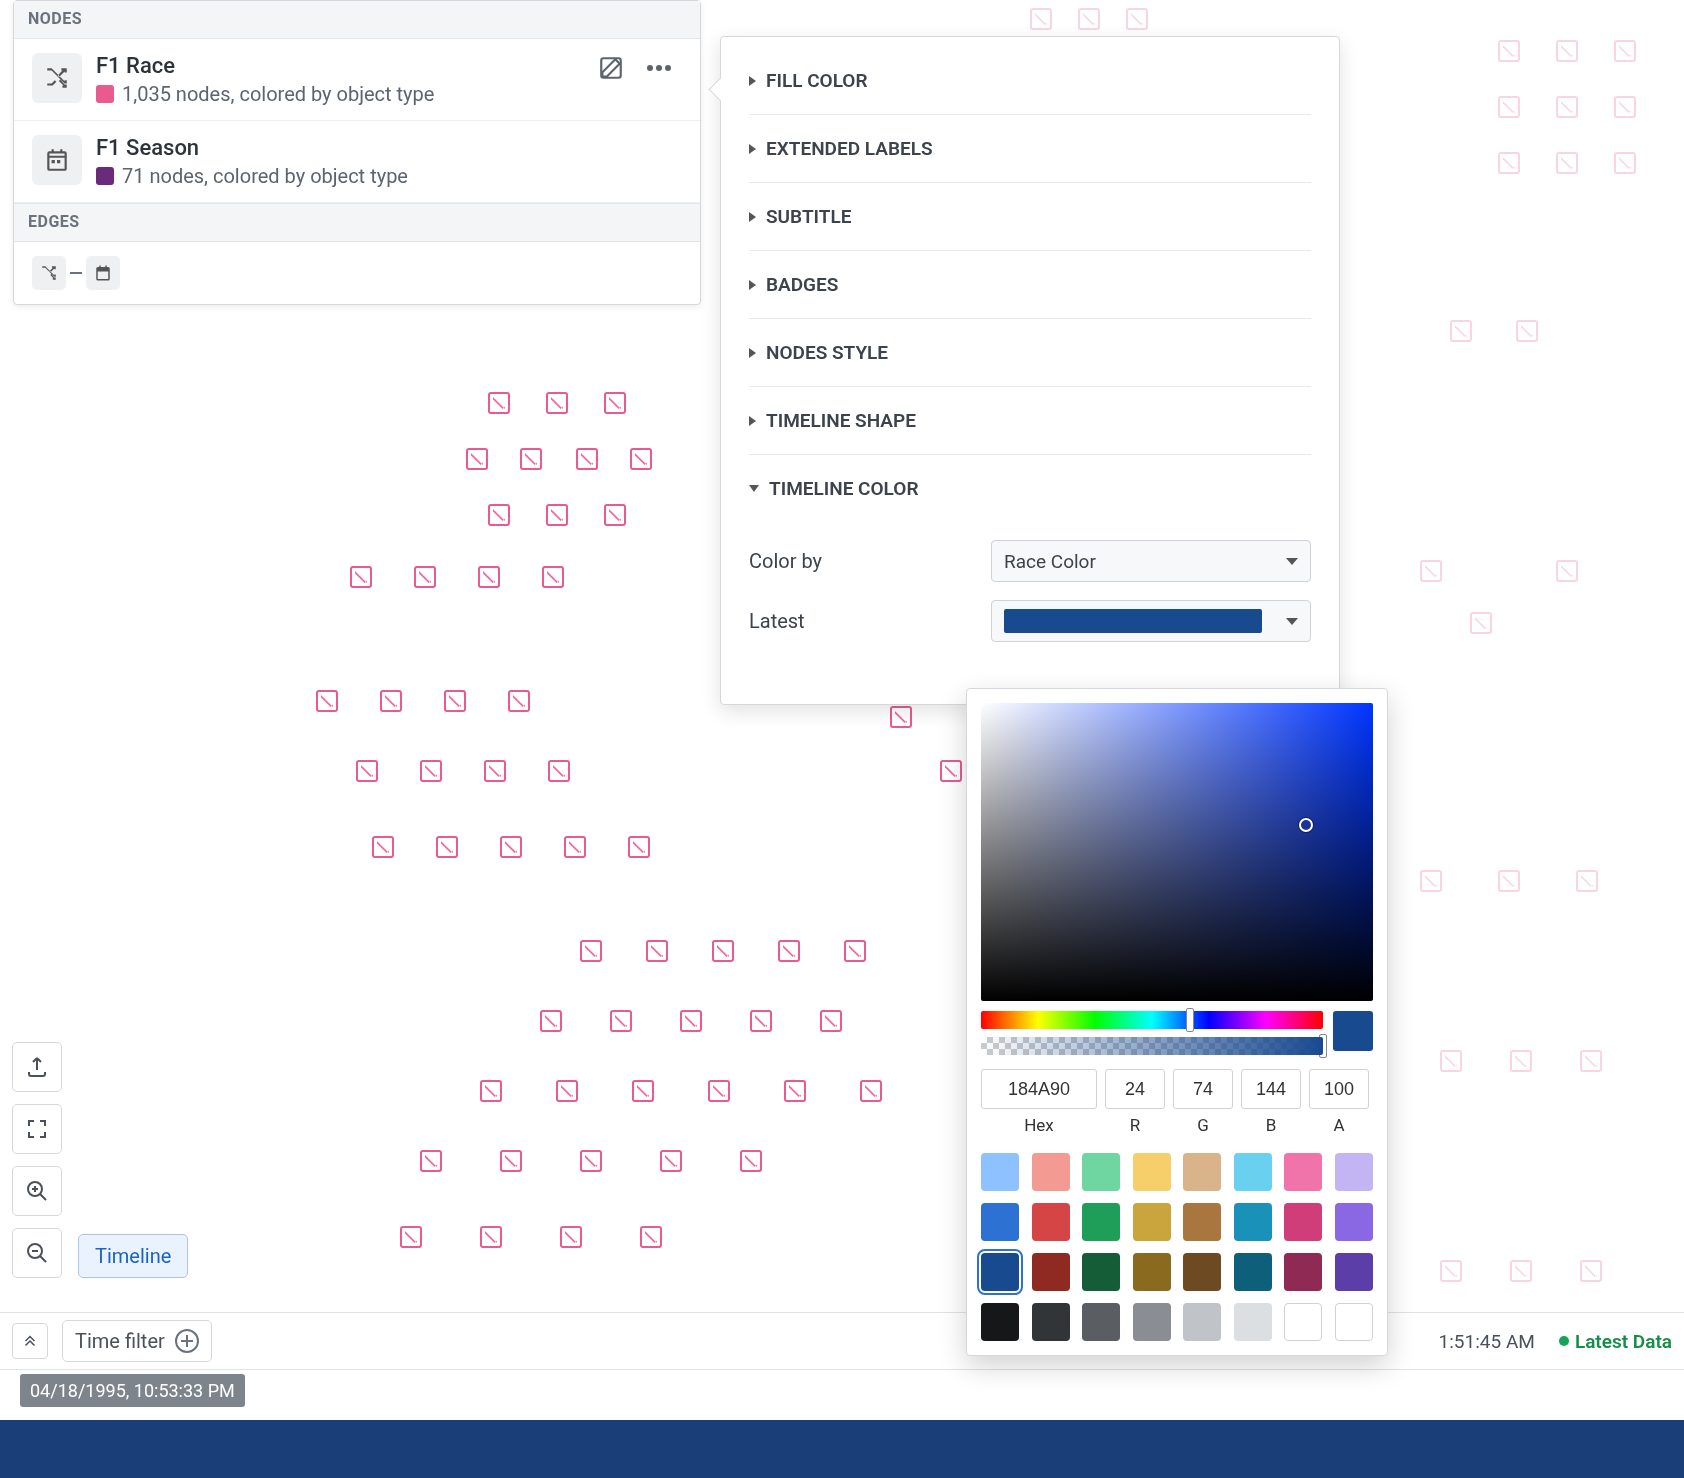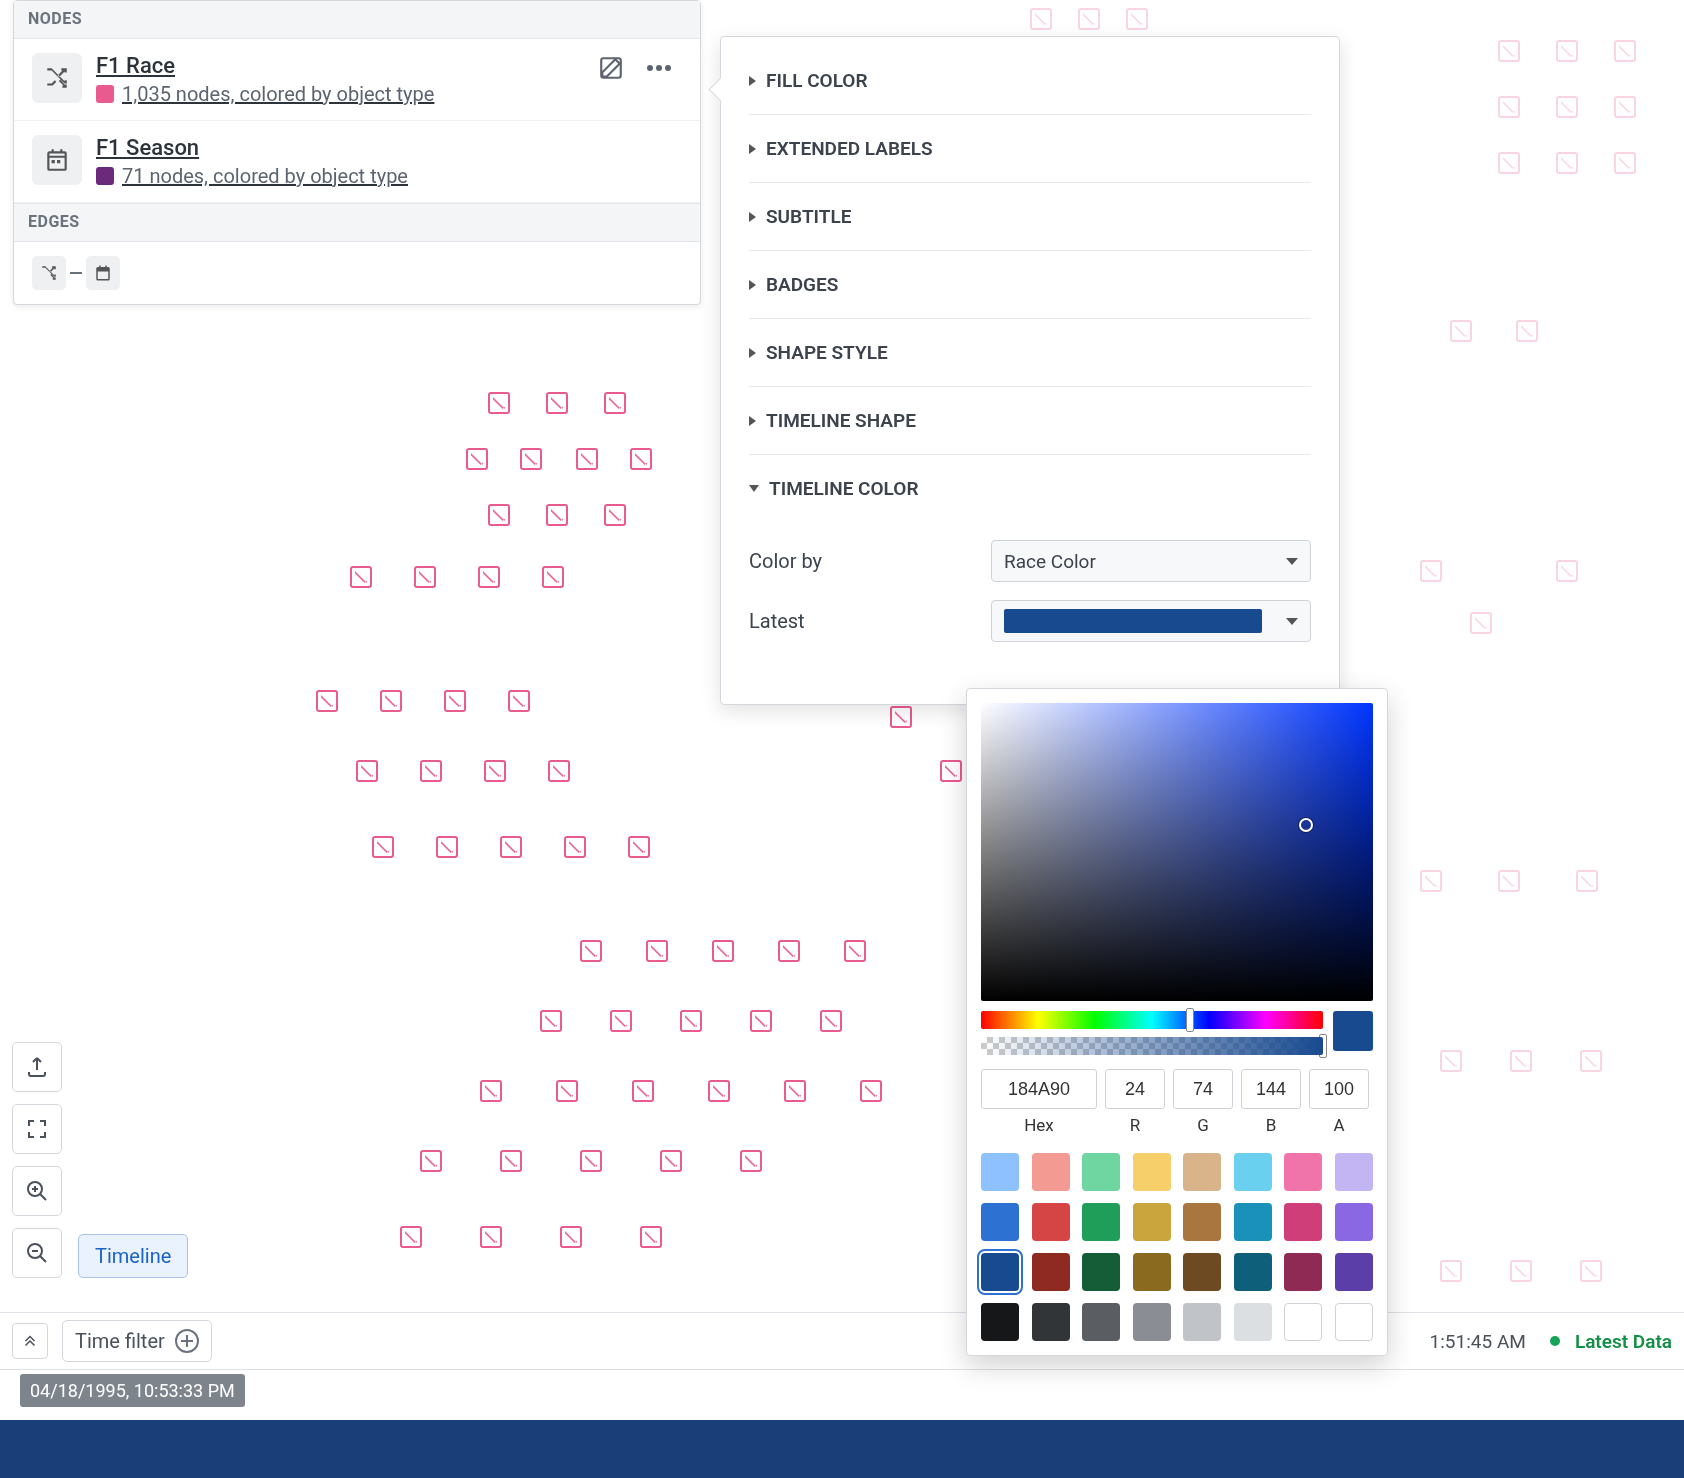--- a/index.html
+++ b/index.html
@@ -12,21 +12,21 @@
   
   .left-panel { position:absolute; top:0; left:13px; width:688px; background:#ffffff; border:1px solid #d4d8dd; border-radius:4px; box-shadow:0 2px 6px rgba(0,0,0,0.08); z-index:20;}
   .section-hdr { font-size:16px; font-weight:700; letter-spacing:.5px; color:#6a737d; padding:8px 14px 10px; background:#f4f5f7; border-bottom:1px solid #e2e5e9;}
   .row { display:flex; align-items:flex-start; padding:14px 18px; border-bottom:1px solid #eef0f2; }
   .row:last-child{border-bottom:none;}
   .row-icon { width:50px; height:50px; border-radius:6px; background:#eef0f2; display:flex; align-items:center; justify-content:center; margin-right:14px; flex-shrink:0;}
   .row-icon svg { width:26px; height:26px; fill:#555;}
   .edge-icon-grp { display:flex; align-items:center; gap:4px; margin-right:14px;}
   .edge-icon-grp .sm { width:34px; height:34px; border-radius:5px; background:#eef0f2; display:flex; align-items:center; justify-content:center;}
   .edge-icon-grp .dash{ width:12px; height:2px; background:#6a737d;}
-  .row-body { flex:1;text-decoration:underline; }
+  .row-body { flex:1; }
   .row-title { font-size:22px; color:#2d333a; font-weight:500; display:flex; align-items:center;}
   .row-sub { font-size:20px; color:#5c6470; margin-top:4px; display:flex; align-items:center;}
   .chip { width:18px; height:18px; border-radius:3px; margin-right:8px; display:inline-block;}
   .row-actions{ display:flex; align-items:center; gap:18px; padding-right:8px;}
   .row-actions .act{ width:30px; height:30px; display:flex; align-items:center; justify-content:center; cursor:pointer; color:#5c6470;}
   
   .flyout{ position:absolute; top:36px; left:720px; width:620px; background:#fff; border:1px solid #d4d8dd; border-radius:4px; box-shadow:0 6px 20px rgba(0,0,0,.12); z-index:30; padding:10px 0 24px;}
   .flyout::before{ content:""; position:absolute; left:-9px; top:44px; width:16px; height:16px; background:#fff; border-left:1px solid #d4d8dd; border-bottom:1px solid #d4d8dd; transform:rotate(45deg);}
   .fly-section{ margin:0 28px; border-bottom:1px solid #e8eaed;}
   .fly-head{ display:flex; align-items:center; gap:10px; padding:22px 0; font-size:19px; font-weight:600; color:#3c434d; cursor:pointer;}
@@ -66,21 +66,21 @@
   
   .footer1{ position:absolute; left:0; right:0; bottom:108px; height:58px; border-top:1px solid #dfe2e6; border-bottom:1px solid #dfe2e6; background:#fff; display:flex; align-items:center; padding:0 12px; gap:14px; z-index:12;}
   .chev-box{ width:36px; height:36px; border:1px solid #d4d8dd; border-radius:4px; display:flex; align-items:center; justify-content:center; cursor:pointer;}
   .time-filter{ display:flex; align-items:center; gap:10px; height:42px; border:1px solid #d4d8dd; border-radius:5px; padding:0 12px; font-size:20px; color:#4a515a; cursor:pointer;}
   .plus-circ{ width:24px; height:24px; border:2px solid #6a737d; border-radius:50%; position:relative;}
   .plus-circ::before,.plus-circ::after{content:"";position:absolute;background:#6a737d;}
   .plus-circ::before{left:50%;top:4px;bottom:4px;width:2px;transform:translateX(-50%);}
   .plus-circ::after{top:50%;left:4px;right:4px;height:2px;transform:translateY(-50%);}
   .footer1 .spacer{flex:1;}
   .right-time{ font-size:19px; color:#4a515a; white-space:nowrap;}
-  .latest{ display:flex; align-items:center; gap:15px; font-size:19px; color:#148f47; font-weight:600; margin-left:10px;}
+  .latest{ display:flex; align-items:center; gap:6px; font-size:19px; color:#148f47; font-weight:600; margin-left:10px;}
   .latest .dot{ width:10px;height:10px;border-radius:50%;background:#17a35a;}
   .footer2{ position:absolute; left:0; right:0; bottom:58px; height:50px; background:#fff; display:flex; align-items:flex-start; padding:4px 20px 0; z-index:11;}
   .ts-badge{ background:#7d848c; color:#fff; font-size:18px; padding:6px 10px; border-radius:3px;}
   .years{ position:absolute; left:0; right:0; bottom:58px; height:50px; display:flex; align-items:center; pointer-events:none; z-index:10;}
   .year{ position:absolute; font-size:19px; color:#5c6470;}
   .tl-band{ position:absolute; left:0; right:0; bottom:0; height:58px; background:linear-gradient(#1a3f78,#1a3f78); z-index:9;}
 </style>
 </head>
 <body>
 
@@ -257,21 +257,21 @@
     </div>
   <div class="fly-section">
       <div class="fly-head">
         <span class="caret"></span>
         <span>BADGES</span>
       </div>
     </div>
   <div class="fly-section">
       <div class="fly-head">
         <span class="caret"></span>
-        <span>SHAPE STYLE</span>
+        <span>NODES STYLE</span>
       </div>
     </div>
   <div class="fly-section">
       <div class="fly-head">
         <span class="caret"></span>
         <span>TIMELINE SHAPE</span>
       </div>
     </div>
   <div class="fly-section" style="border-bottom:none">
     <div class="fly-head open">

